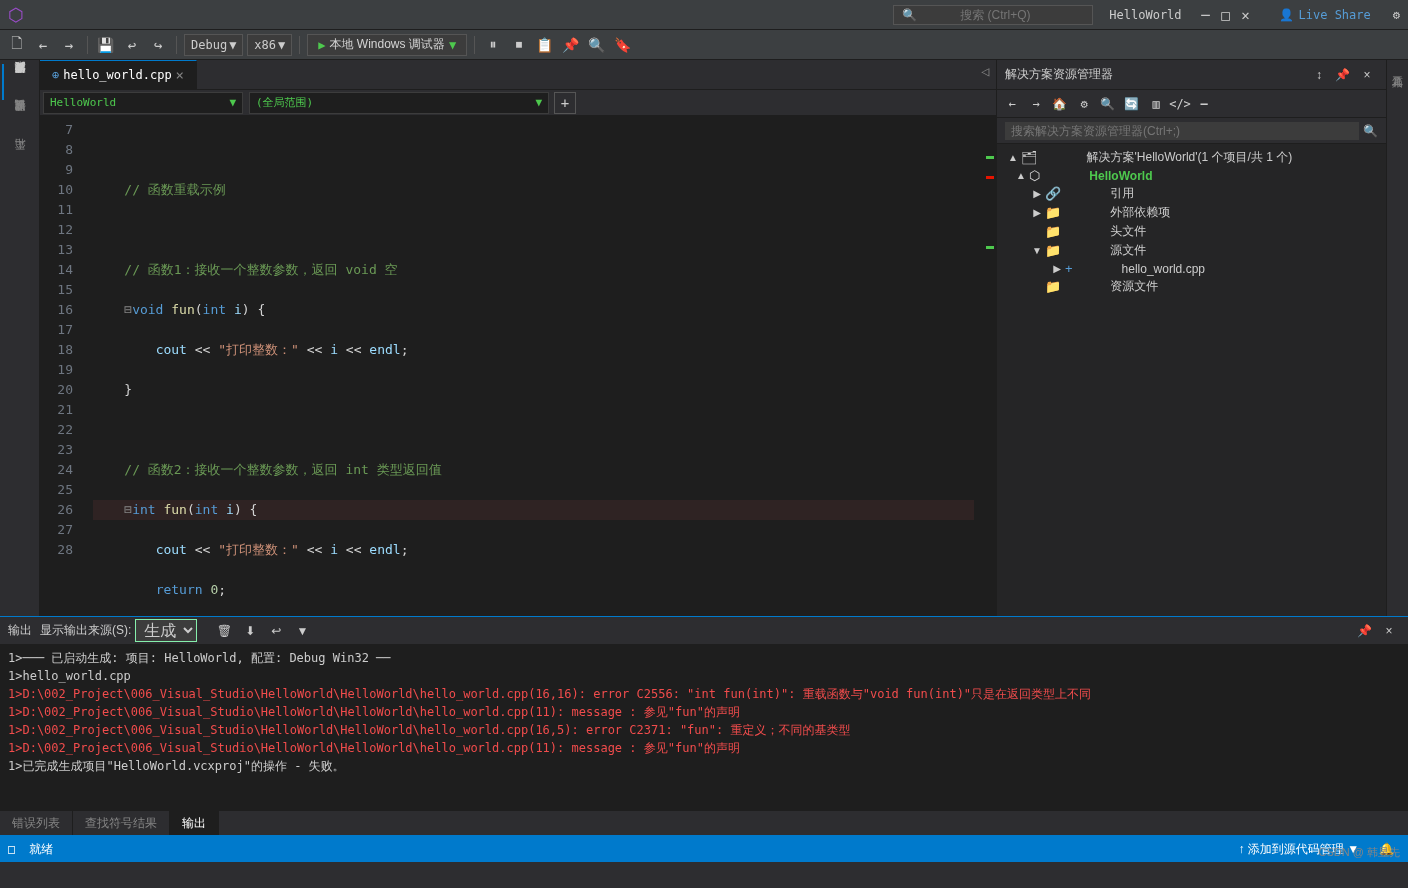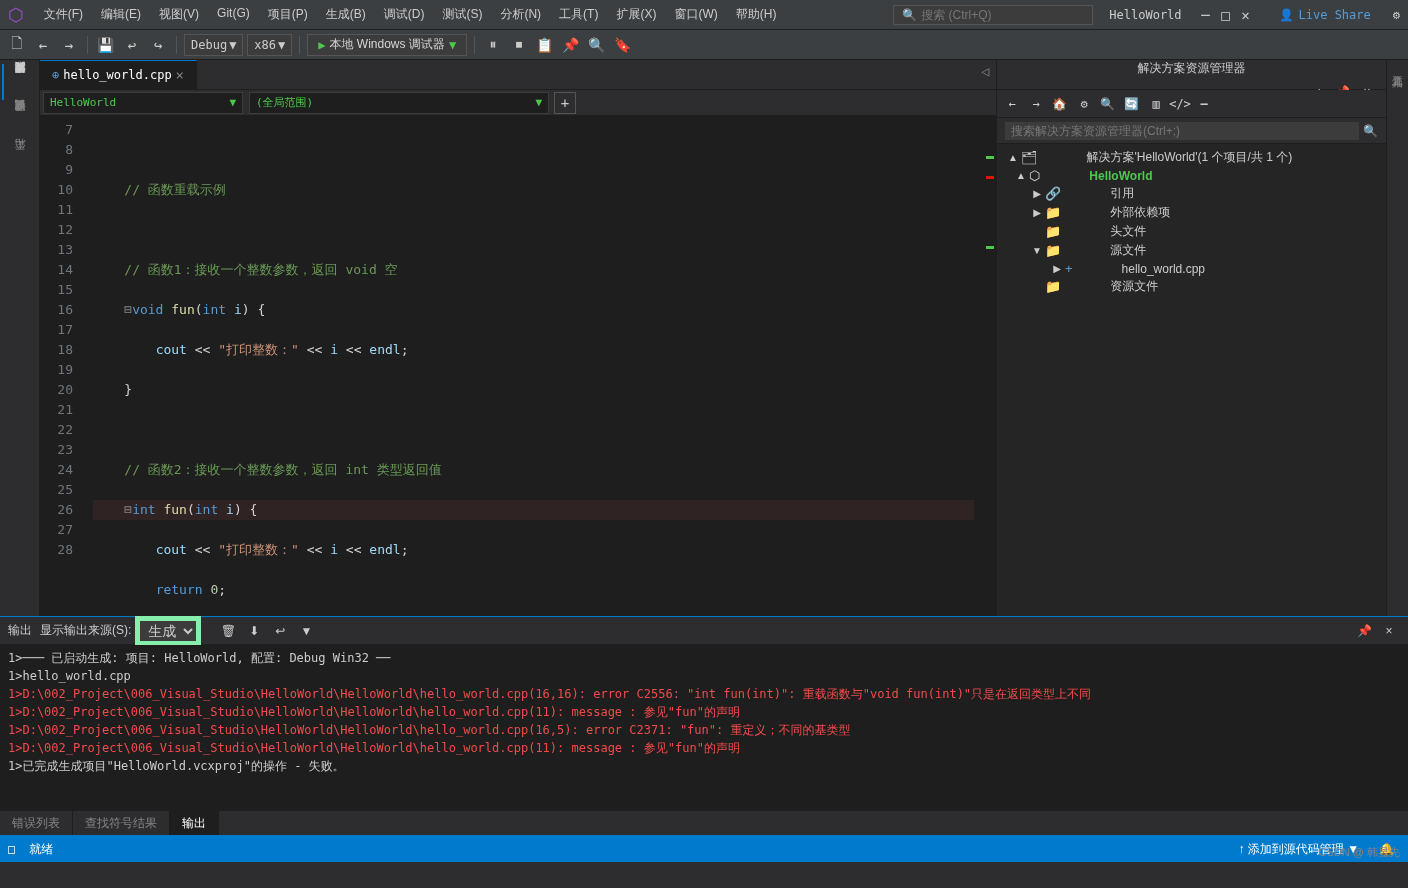--- a/index.html
+++ b/index.html
@@ -4,21 +4,21 @@
   <style>
     * { margin: 0; padding: 0; box-sizing: border-box; }
     body { font-family: 'Consolas', 'Microsoft YaHei', monospace; font-size: 12px; background: #2d2d30; color: #d4d4d4; width: 1408px; height: 888px; overflow: hidden; }
 
     
     #title-bar { height: 30px; background: #3c3f41; display: flex; align-items: center; padding: 0 8px; gap: 8px; border-bottom: 1px solid #1e1e1e; }
     #title-bar .vs-logo { color: #9b4dca; font-size: 18px; margin-right: 4px; }
     #title-bar .menu-items { display: flex; gap: 2px; }
     .menu-item { padding: 2px 8px; color: #cccccc; font-size: 12px; cursor: pointer; font-family: 'Microsoft YaHei', sans-serif; }
     #title-bar .search-box { margin-left: auto; display: flex; align-items: center; background: #3c3c3c; border: 1px solid #555; padding: 2px 8px; width: 200px; gap: 4px; }
-    #title-bar .search-box input { background: transparent; border: none; color: #a3a3a3; outline: none; font-size: 12px; width: 150px; }
+    #title-bar .search-box input { background: transparent; border: none; color: #a3a3a3; outline: none; font-size: 12px; width: 150px; margin-left: 39px; }
     #title-bar .window-title { color: #ccc; font-size: 12px; margin-left: 8px; }
     #title-bar .window-controls { margin-left: 8px; display: flex; gap: 4px; }
     .win-btn { width: 16px; height: 16px; color: #ccc; cursor: pointer; font-size: 14px; display: flex; align-items: center; justify-content: center; }
     #live-share-btn { display: flex; align-items: center; gap: 4px; padding: 2px 10px; color: #569cd6; font-size: 12px; cursor: pointer; margin-left: 8px; }
 
     
     #toolbar { height: 30px; background: #3c3f41; display: flex; align-items: center; padding: 0 6px; gap: 4px; border-bottom: 1px solid #1e1e1e; }
     .toolbar-btn { width: 22px; height: 22px; display: flex; align-items: center; justify-content: center; color: #ccc; cursor: pointer; font-size: 14px; }
     .toolbar-separator { width: 1px; height: 18px; background: #555; margin: 0 3px; }
     .toolbar-dropdown { display: flex; align-items: center; gap: 2px; padding: 2px 6px; background: #3c3c3c; border: 1px solid #555; color: #ccc; font-size: 12px; cursor: pointer; height: 22px; }
@@ -51,39 +51,39 @@
     .code-line { min-height: 20px; }
 
     
     #right-gutter { width: 14px; background: #1e1e1e; position: relative; }
     .gutter-mark { position: absolute; right: 2px; width: 8px; height: 3px; }
     .gutter-mark.error { background: #e51400; }
     .gutter-mark.green { background: #4ec94e; }
 
     
     #solution-explorer { width: 390px; display: flex; flex-direction: column; background: #252526; border-left: 1px solid #1e1e1e; }
-    #se-header { height: 30px; background: #2d2d30; display: flex; align-items: center; padding: 0 8px; font-size: 12px; color: #ccc; font-family: 'Microsoft YaHei', sans-serif; border-bottom: 1px solid #1e1e1e; gap: 4px; flex-direction: column; }
+    #se-header { height: 30px; background: #2d2d30; display: flex; align-items: center; padding: 0 8px; font-size: 12px; color: #ccc; font-family: 'Microsoft YaHei', sans-serif; border-bottom: 1px solid #1e1e1e; gap: 4px; }
     #se-toolbar { height: 28px; background: #2d2d30; display: flex; align-items: center; padding: 0 4px; gap: 2px; border-bottom: 1px solid #1e1e1e; }
     .se-btn { width: 22px; height: 22px; display: flex; align-items: center; justify-content: center; color: #ccc; cursor: pointer; font-size: 12px; }
     #se-search { height: 26px; padding: 2px 8px; display: flex; align-items: center; background: #2d2d30; border-bottom: 1px solid #1e1e1e; }
     #se-search input { flex: 1; background: #3c3c3c; border: none; color: #ccc; padding: 2px 6px; font-size: 12px; outline: none; }
     #se-tree { flex: 1; overflow: auto; padding: 4px 0; font-size: 13px; font-family: 'Microsoft YaHei', sans-serif; }
     .se-item { display: flex; align-items: center; padding: 1px 0; cursor: pointer; }
     .se-item .indent { display: inline-block; }
     .se-item .expand-icon { width: 16px; color: #ccc; font-size: 10px; text-align: center; }
     .se-item .item-icon { margin-right: 4px; font-size: 13px; }
     .se-item .item-label { color: #cccccc; font-size: 12px; margin-left: 45px; }
 
     
     #bottom-area { height: 220px; display: flex; flex-direction: column; border-top: 1px solid #007acc; }
     #output-header { height: 28px; background: #2d2d30; display: flex; align-items: center; padding: 0 8px; font-size: 12px; color: #ccc; font-family: 'Microsoft YaHei', sans-serif; border-bottom: 1px solid #1e1e1e; gap: 8px; }
     #output-toolbar { display: flex; align-items: center; gap: 4px; margin-left: 8px; }
     .output-btn { width: 22px; height: 22px; display: flex; align-items: center; justify-content: center; color: #ccc; cursor: pointer; font-size: 12px; }
     #output-source { display: flex; align-items: center; gap: 4px; }
-    #output-source select { background: #3c3c3c; border: 5px solid #86efac; color: #ccc; font-size: 14px; padding: 1px 4px; font-family: 'Microsoft YaHei', sans-serif; }
+    #output-source select { background: #3c3c3c; border: 1px solid #86efac; color: #ccc; font-size: 16px; padding: 1px 4px; font-family: 'Microsoft YaHei', sans-serif; }
     #output-content { flex: 1; background: #1e1e1e; padding: 4px 8px; overflow-y: auto; font-size: 12px; line-height: 18px; color: #cccccc; font-family: 'Consolas', monospace; }
     .output-error { color: #f14c4c; }
     .output-normal { color: #cccccc; }
 
     
     #status-bar { height: 26px; background: #007acc; display: flex; align-items: center; padding: 0 8px; font-size: 12px; color: #fff; gap: 8px; }
     #status-bar .status-left { display: flex; align-items: center; gap: 8px; }
     #status-bar .status-right { margin-left: auto; display: flex; align-items: center; gap: 8px; }
     .status-item { padding: 0 6px; font-family: 'Microsoft YaHei', sans-serif; font-size: 12px; }
 
@@ -101,35 +101,20 @@
     .var { color: #9cdcfe; }
 
     #right-sidebar { width: 22px; background: #2d2d30; display: flex; flex-direction: column; align-items: center; padding-top: 4px; gap: 4px; border-left: 1px solid #1e1e1e; }
     .right-sidebar-icon { width: 18px; color: #858585; font-size: 11px; cursor: pointer; writing-mode: vertical-rl; text-orientation: mixed; font-family: 'Microsoft YaHei', sans-serif; padding: 4px 2px; }
   </style>
 </head>
 <body>
 
 <div id="title-bar">
   <span class="vs-logo">⬡</span>
-  <div class="menu-items">
-    <span class="menu-item">文件(F)</span>
-    <span class="menu-item">编辑(E)</span>
-    <span class="menu-item">视图(V)</span>
-    <span class="menu-item">Git(G)</span>
-    <span class="menu-item">项目(P)</span>
-    <span class="menu-item">生成(B)</span>
-    <span class="menu-item">调试(D)</span>
-    <span class="menu-item">测试(S)</span>
-    <span class="menu-item">分析(N)</span>
-    <span class="menu-item">工具(T)</span>
-    <span class="menu-item">扩展(X)</span>
-    <span class="menu-item">窗口(W)</span>
-    <span class="menu-item">帮助(H)</span>
-  </div>
   <div class="search-box">
     <span>🔍</span>
     <input type="text" placeholder="搜索 (Ctrl+Q)" style="">
   </div>
   <span class="window-title">HelloWorld</span>
   <div class="window-controls">
     <span class="win-btn">─</span>
     <span class="win-btn">□</span>
     <span class="win-btn">✕</span>
   </div>

